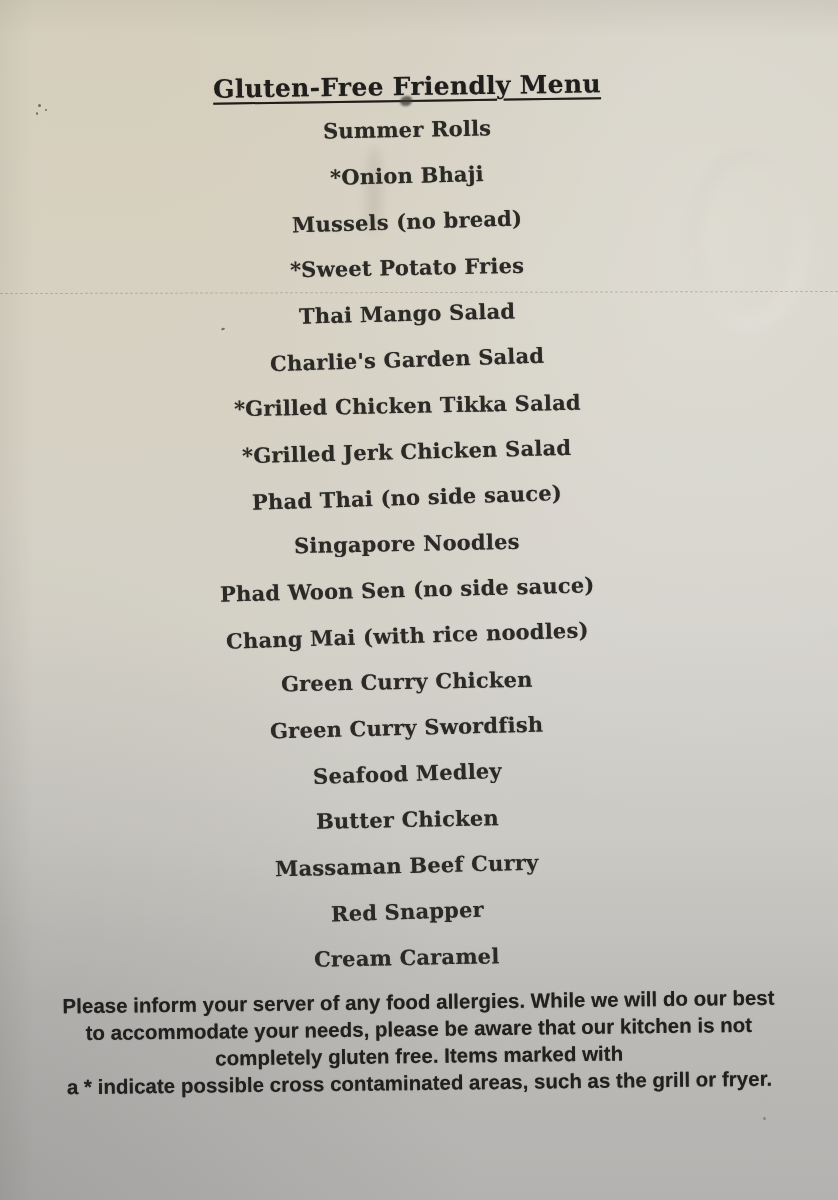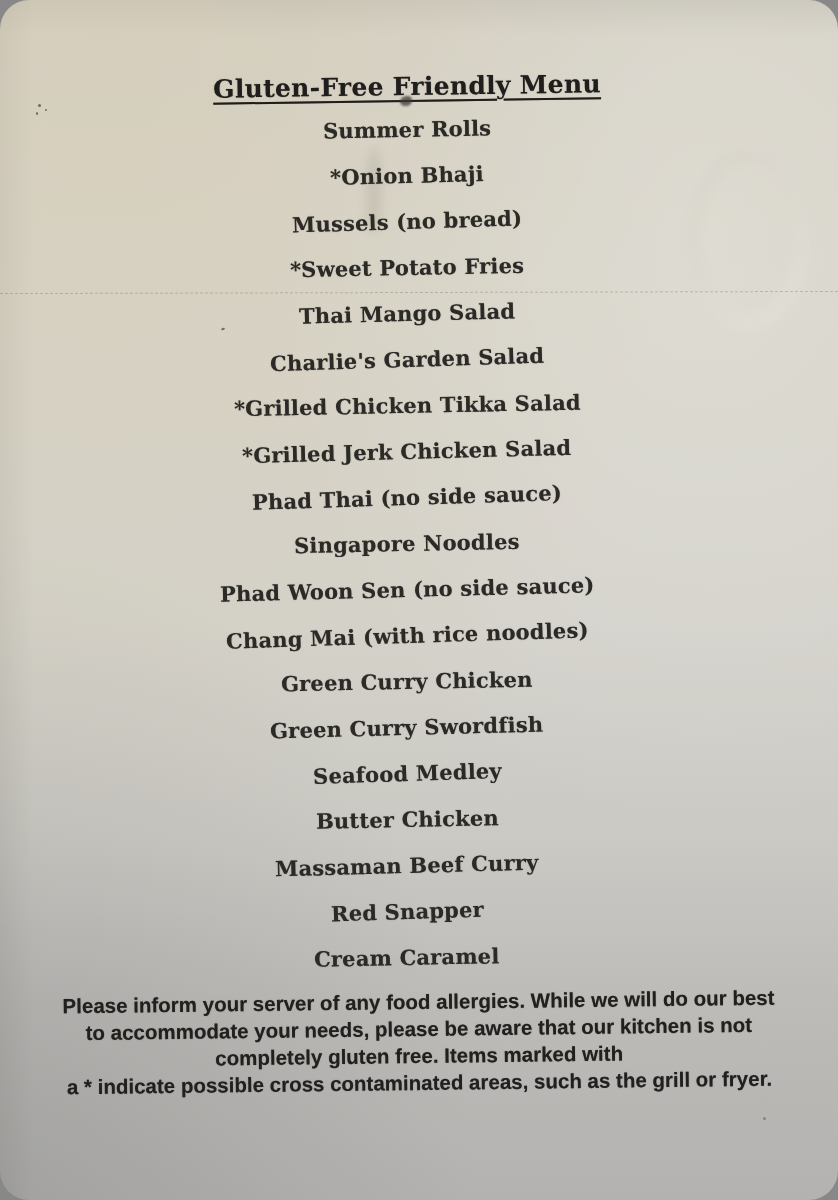--- a/index.html
+++ b/index.html
@@ -9,21 +9,20 @@
     margin:0 auto;
     overflow:hidden;
     background:
       radial-gradient(ellipse at 12% 6%, rgba(214,203,178,0.45), rgba(214,203,178,0) 55%),
       radial-gradient(ellipse at 0% 100%, rgba(95,95,95,0.20), rgba(95,95,95,0) 40%),
       radial-gradient(ellipse at 85% 20%, rgba(255,255,255,0.18), rgba(255,255,255,0) 45%),
       linear-gradient(to right, rgba(90,85,75,0.10), rgba(90,85,75,0) 4%),
       linear-gradient(to bottom, rgba(120,115,105,0.14), rgba(120,115,105,0) 3%),
       linear-gradient(to bottom, #d5d1c5 0%, #d7d4c9 26%, #d4d2cb 52%, #cac9c4 70%, #bcbbb8 84%, #b3b2b0 100%);
     font-family:"DejaVu Serif","Liberation Serif",serif;
-    border-radius:29px;
   }
   .crease-line{
     position:absolute;left:0;right:0;top:292px;height:0;
     border-top:1px dashed rgba(92,89,80,0.38);
     opacity:.75;
     transform:rotate(-0.15deg);
   }
   .title{
     position:absolute;top:72px;left:0;width:814px;
     margin:0;text-align:center;

